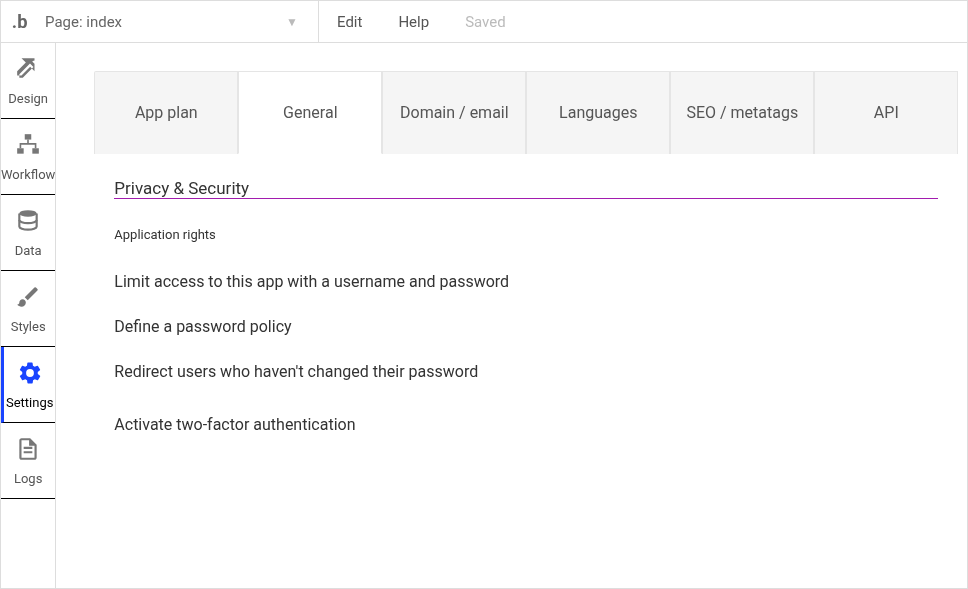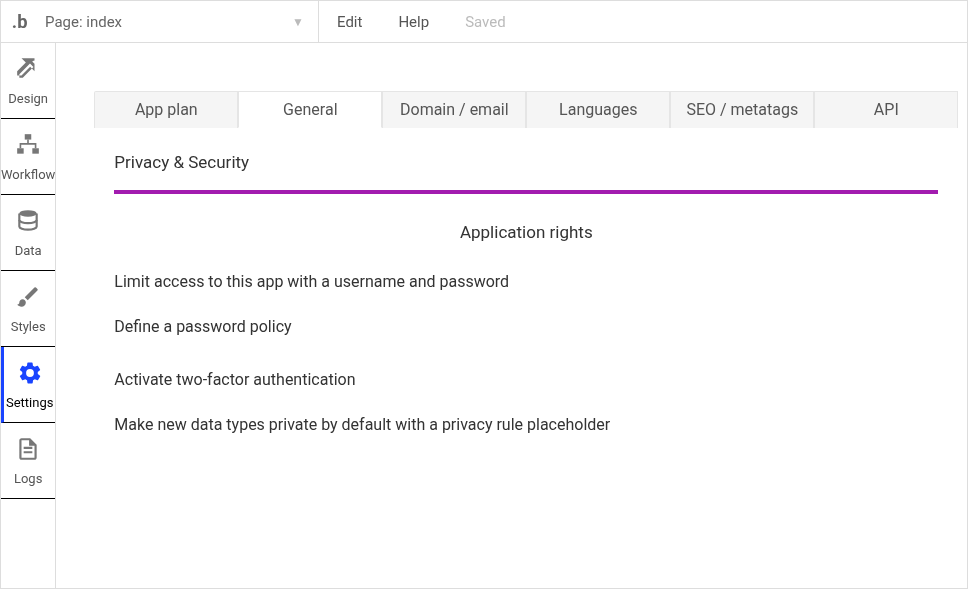--- a/index.html
+++ b/index.html
@@ -29,21 +29,21 @@
       font-size: 20px;
       color: #555;
       font-weight: bold;
     }
     .page-select {
       display: flex;
       align-items: center;
       width: 278px;
       height: 42px;
       border-right: 1px solid #ddd;
-      padding: 0 14px 0 4px;
+      padding: 0 20px 0 4px;
       color: #666;
       font-size: 15px;
       justify-content: space-between;
       cursor: pointer;
       gap: 36px;
     }
     .page-select .chev { color: #bbb; font-size: 12px; }
     .menu-item {
       padding: 13px 18px;
       height: 42px;
@@ -82,51 +82,48 @@
       flex: 1;
       padding: 28px 18px 0 38px;
     }
     .tabs {
       display: flex;
     }
     .tab {
       flex: 0 0 auto;
       width: 144px;
       text-align: center;
-      padding: 8px 0;
+      padding: 31px 0;
       font-size: 16px;
       color: #555;
       background: #f5f5f5;
       border: 1px solid #e5e5e5;
       border-bottom: none;
       cursor: pointer;
-      margin-top: 20px;
     }
     .tab:first-child { border-top-left-radius: 2px; }
     .tab.active {
       background: #fff;
       border-color: #e5e5e5;
       border-bottom: 1px solid #fff;
       text-align: center;
     }
     .section {
       padding: 24px 20px 10px 20px;
     }
     .section-title {
       font-size: 17px;
       color: #333;
-      padding-bottom: 18px;
-      border-bottom: 4px solid #a21caf;
+      border-bottom: 1px solid #a21caf;
       margin-bottom: 28px;
     }
     .subhead {
-      font-size: 17px;
+      font-size: 13px;
       color: #333;
       margin-bottom: 30px;
-      text-align: center;
     }
     .opt {
       font-size: 16px;
       color: #333;
       margin-bottom: 26px;
     }
   </style>
 </head>
 <body>
 
@@ -210,17 +207,17 @@
       <div class="tab">Languages</div>
       <div class="tab">SEO / metatags</div>
       <div class="tab">API</div>
     </div>
 
     <div class="section">
       <div class="section-title">Privacy &amp; Security</div>
       <div class="subhead">Application rights</div>
       <div class="opt">Limit access to this app with a username and password</div>
       <div class="opt">Define a password policy</div>
+      <div class="opt">Redirect users who haven't changed their password</div>
       <div class="opt" style="margin-top:34px">Activate two-factor authentication</div>
-      <div class="opt">Make new data types private by default with a privacy rule placeholder</div>
     </div>
   </div>
 </div>
 
 </body></html>

